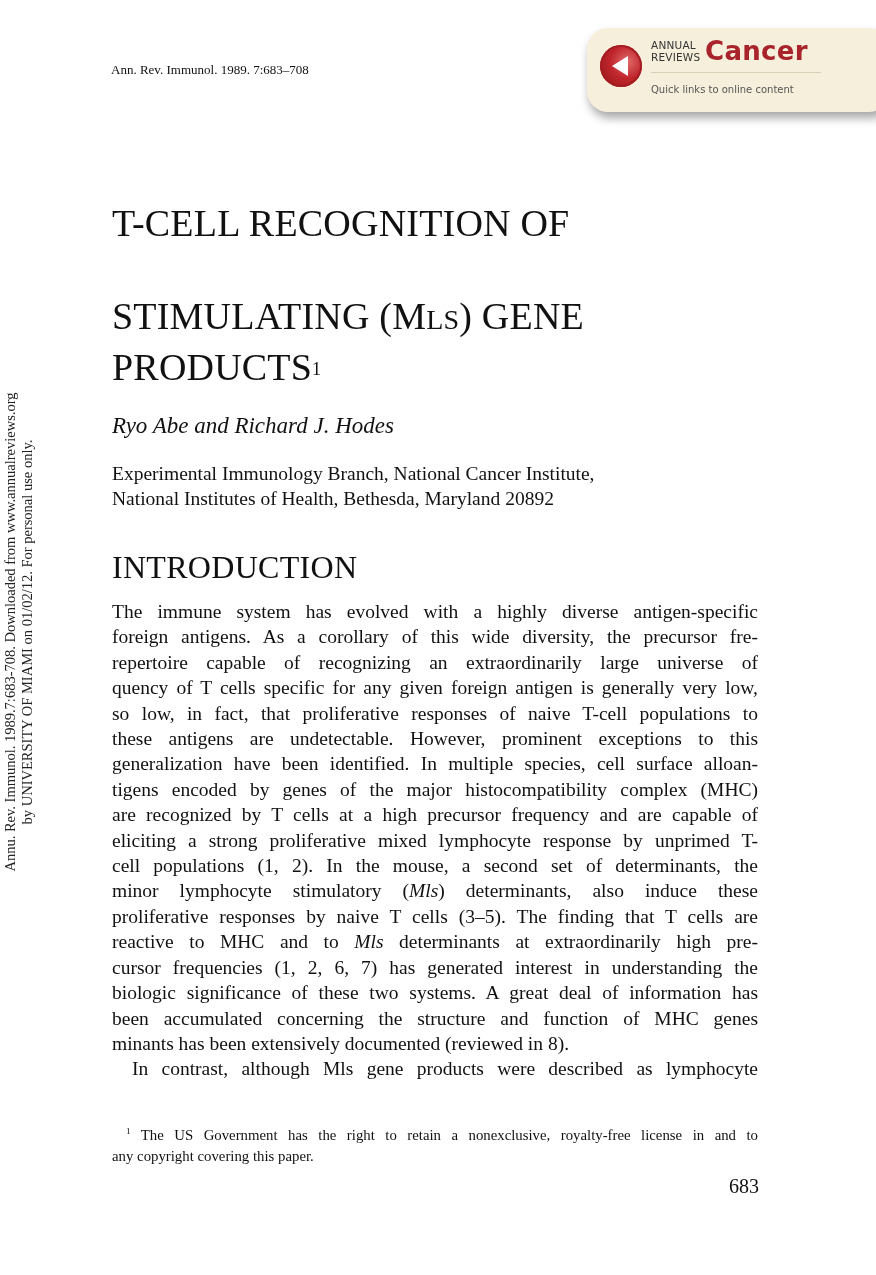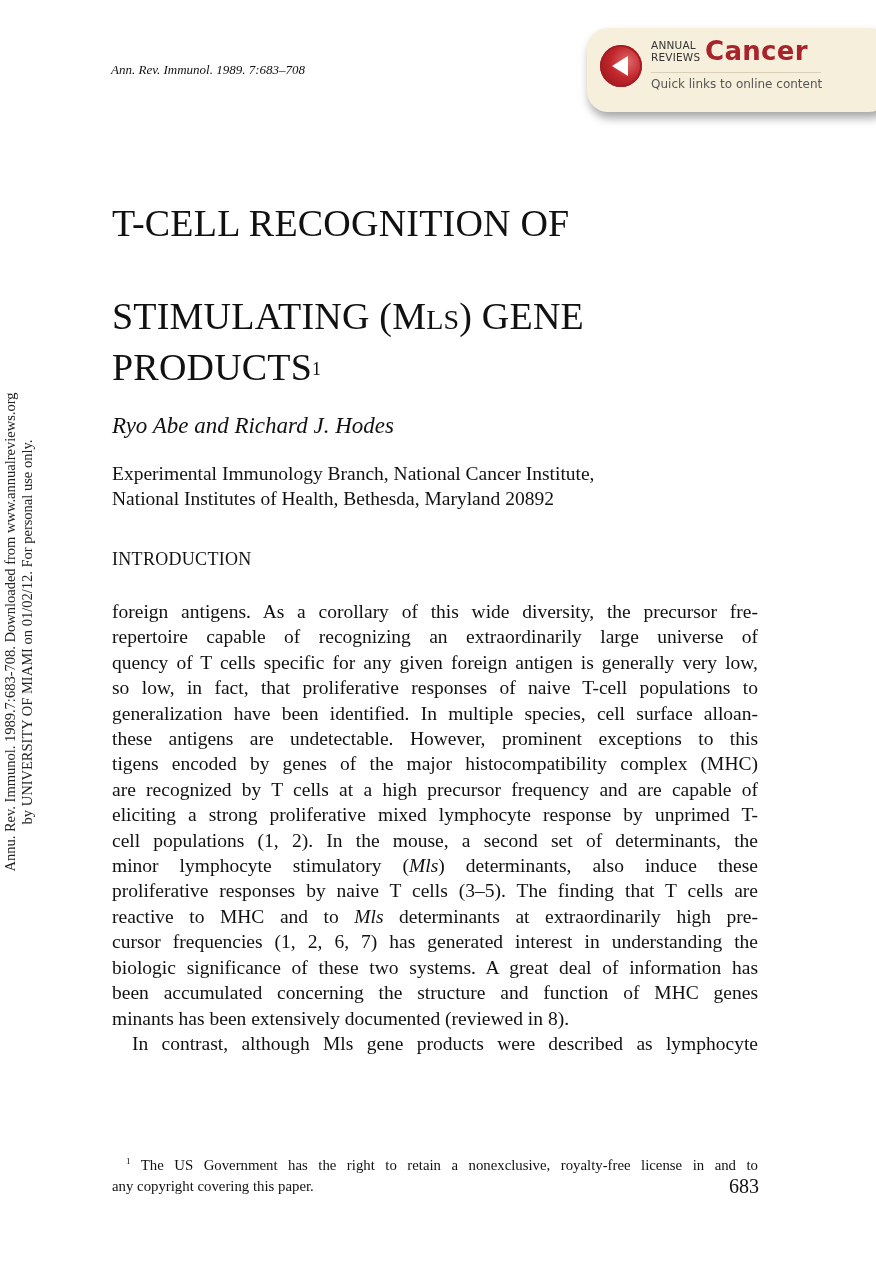--- a/index.html
+++ b/index.html
@@ -1,40 +1,40 @@
 <!DOCTYPE html>
 <html><head>
 <meta charset="utf-8">
 <style>
   html, body { margin: 0; padding: 0; background: #ffffff; }
   body { width: 876px; height: 1275px; position: relative; overflow: hidden;
          font-family: "Liberation Serif", "DejaVu Serif", serif; color: #111; }
-  .journal-ref { position: absolute; left: 111px; top: 62px; font-size: 13px; font-style: italic; }
+  .journal-ref { position: absolute; left: 111px; top: 62px; font-size: 13px; }
   .further-badge { position: absolute; left: 587px; top: 28px; width: 303px; height: 84px;
     background: #f6efdc; border-radius: 21px;
     box-shadow: 2px 6px 10px rgba(0,0,0,0.35); cursor: pointer; }
   .badge-circle { position: absolute; left: 13px; top: 17px; width: 42px; height: 42px; border-radius: 50%;
     background: radial-gradient(circle at 65% 40%, #e06a6a 0%, #c0262c 45%, #8e1418 100%);
     box-shadow: inset 0 0 0 2px #a51d22; }
   .badge-circle svg { position: absolute; left: 0; top: 0; }
   .badge-annual { position: absolute; left: 64px; top: 12px; font-family: "DejaVu Sans", sans-serif;
     font-size: 10.5px; line-height: 11.5px; color: #333; letter-spacing: 0.2px; }
   .badge-further { position: absolute; left: 118px; top: 8px; font-family: "DejaVu Sans", sans-serif;
     font-size: 26px; font-weight: bold; color: #a8232a; letter-spacing: 0.3px; }
   .badge-rule { position: absolute; left: 64px; top: 44px; width: 170px; height: 1px; background: #d9cfb5; }
-  .badge-sub { position: absolute; left: 64px; top: 49px; font-family: "DejaVu Sans", sans-serif;
-    font-size: 12px; color: #555; }
+  .badge-sub { position: absolute; left: 64px; top: 56px; font-family: "DejaVu Sans", sans-serif;
+    font-size: 10px; color: #555; }
   .side-note { position: absolute; left: 2px; top: 912px; transform-origin: 0 0; transform: rotate(-90deg);
     font-size: 14.5px; line-height: 17px; color: #222; white-space: nowrap; text-align: center; width: 560px; }
   .title { position: absolute; left: 112px; top: 200px; font-size: 38px; line-height: 46.5px; letter-spacing: 0.2px; }
   .title .sc { font-size: 28px; }
   .title sup { font-size: 18px; vertical-align: top; position: relative; top: 2px; }
   .authors { position: absolute; left: 112px; top: 413px; font-size: 23px; font-style: italic; }
   .affil { position: absolute; left: 112px; top: 461px; font-size: 19.5px; line-height: 25px; }
-  .heading { position: absolute; left: 112px; top: 549px; font-size: 18px; letter-spacing: 0.3px; }
+  .heading { position: absolute; left: 112px; top: 549px; font-size: 32px; letter-spacing: 0.3px; }
   .body-text { position: absolute; left: 112px; top: 599px; width: 646px; font-size: 19.5px; line-height: 25.4px; }
   .line { display: block; text-align: justify; text-align-last: justify; white-space: nowrap; }
   .line.last { text-align-last: left; }
   .line.indent { padding-left: 20px; }
   .footnote { position: absolute; left: 112px; top: 1121px; width: 646px; font-size: 14.8px; line-height: 21px; }
   .footnote .line { white-space: nowrap; }
   .page-number { position: absolute; left: 729px; top: 1175px; font-size: 20px; }
 </style>
 </head>
 <body>
@@ -71,38 +71,39 @@
 <div class="authors">Ryo Abe and Richard J. Hodes</div>
 
 <div class="affil">
   <span>Experimental Immunology Branch, National Cancer Institute,</span><br>
   <span>National Institutes of Health, Bethesda, Maryland 20892</span>
 </div>
 
 <div class="heading">INTRODUCTION</div>
 
 <div class="body-text">
+  <span class="line">The immune system has evolved with a highly diverse antigen-specific</span>
   <span class="line">foreign antigens. As a corollary of this wide diversity, the precursor fre-</span>
   <span class="line">repertoire capable of recognizing an extraordinarily large universe of</span>
   <span class="line">quency of T cells specific for any given foreign antigen is generally very low,</span>
   <span class="line">so low, in fact, that proliferative responses of naive T-cell populations to</span>
+  <span class="line">these antigens are undetectable. However, prominent exceptions to this</span>
   <span class="line">generalization have been identified. In multiple species, cell surface alloan-</span>
-  <span class="line">these antigens are undetectable. However, prominent exceptions to this</span>
   <span class="line">tigens encoded by genes of the major histocompatibility complex (MHC)</span>
   <span class="line">are recognized by T cells at a high precursor frequency and are capable of</span>
   <span class="line">eliciting a strong proliferative mixed lymphocyte response by unprimed T-</span>
   <span class="line">cell populations (1, 2). In the mouse, a second set of determinants, the</span>
   <span class="line"><span>minor lymphocyte stimulatory (</span><i>Mls</i><span>) determinants, also induce these</span></span>
   <span class="line">proliferative responses by naive T cells (3–5). The finding that T cells are</span>
   <span class="line"><span>reactive to MHC and to </span><i>Mls</i><span> determinants at extraordinarily high pre-</span></span>
   <span class="line">cursor frequencies (1, 2, 6, 7) has generated interest in understanding the</span>
   <span class="line">biologic significance of these two systems. A great deal of information has</span>
   <span class="line">been accumulated concerning the structure and function of MHC genes</span>
   <span class="line last">minants has been extensively documented (reviewed in 8).</span>
   <span class="line indent">In contrast, although Mls gene products were described as lymphocyte</span>
 </div>
 
 <div class="footnote">
-  <span class="line" style="padding-left:14px;margin-top:30px;"><sup style="font-size:9px;">1</sup> <span>The US Government has the right to retain a nonexclusive, royalty-free license in and to</span></span>
+  <span class="line" style="padding-left:14px;"><sup style="font-size:9px;">1</sup> <span>The US Government has the right to retain a nonexclusive, royalty-free license in and to</span></span>
   <span class="line last">any copyright covering this paper.</span>
 </div>
 
 <div class="page-number">683</div>
 
 </body></html>

